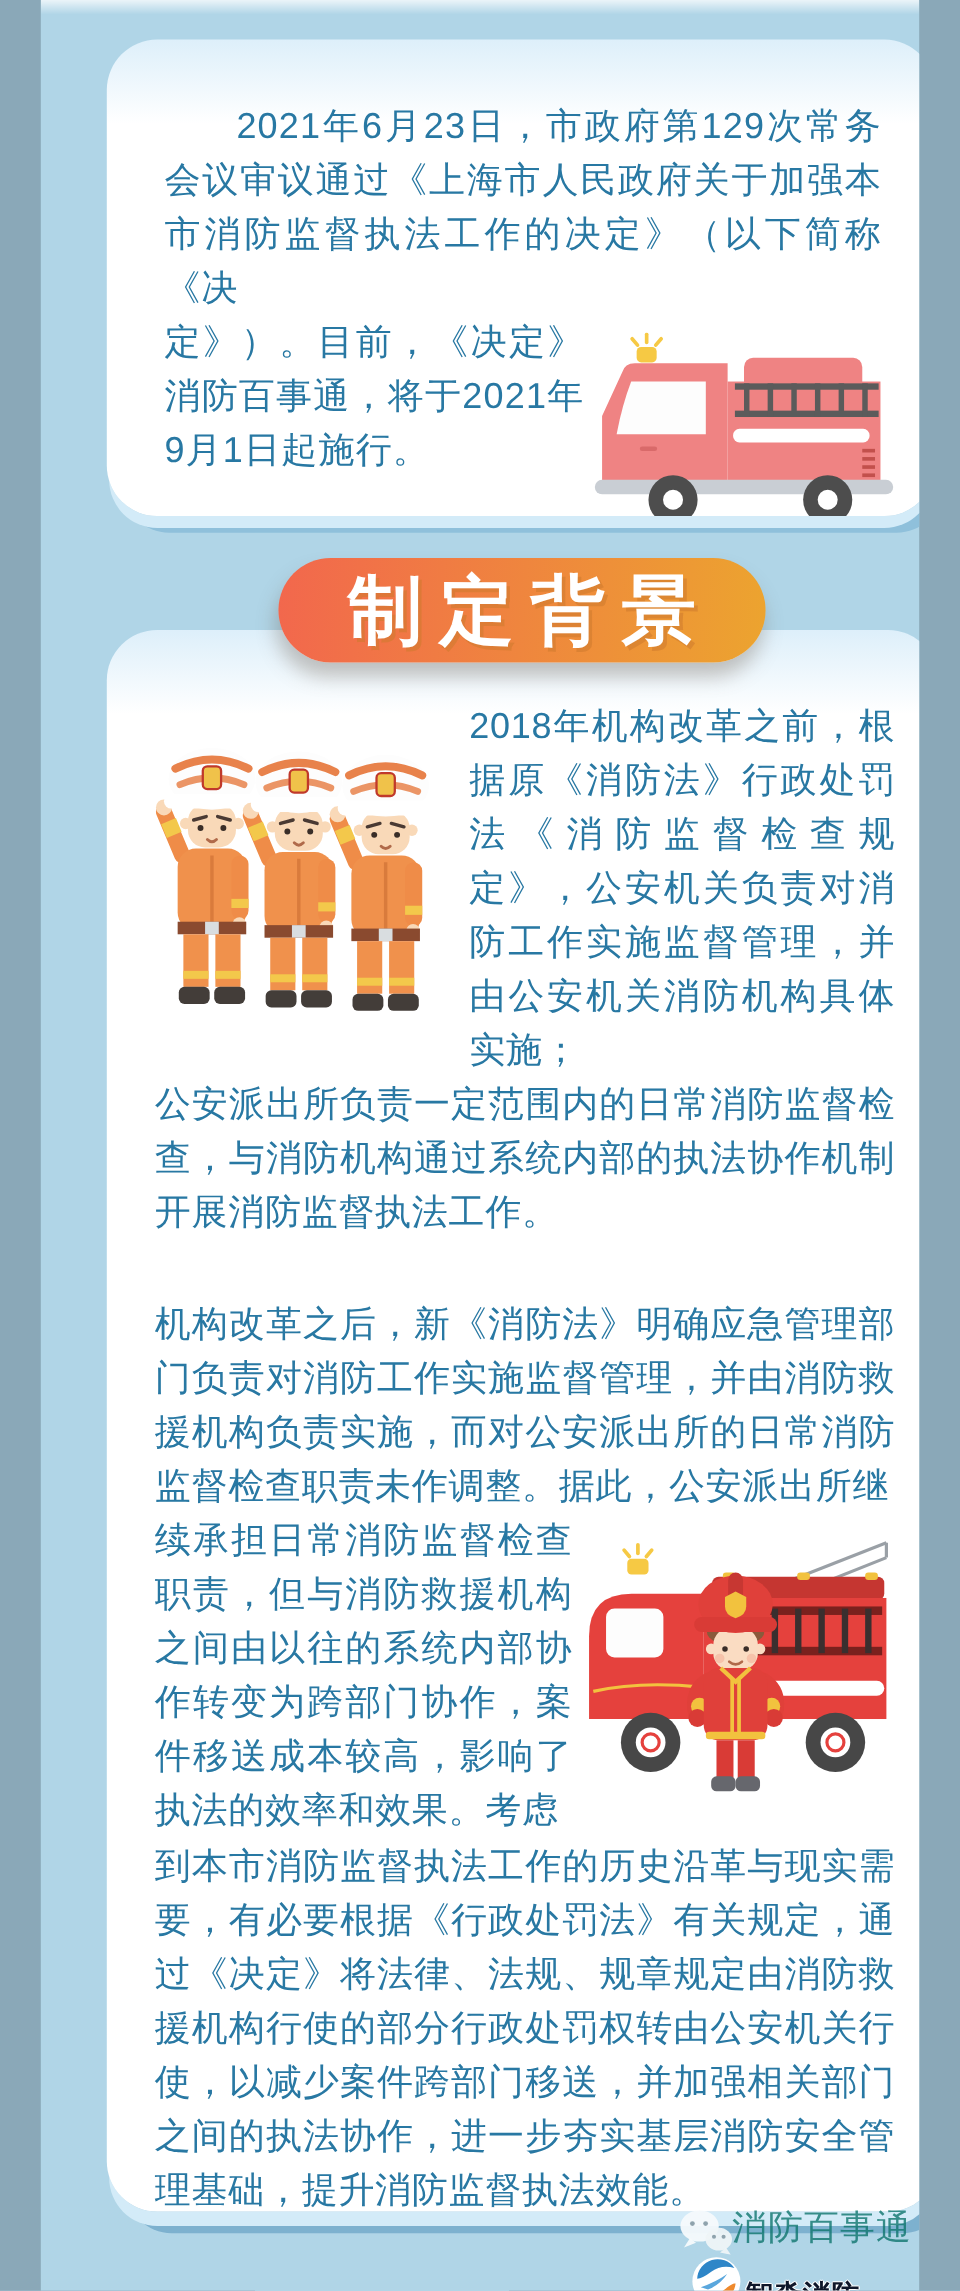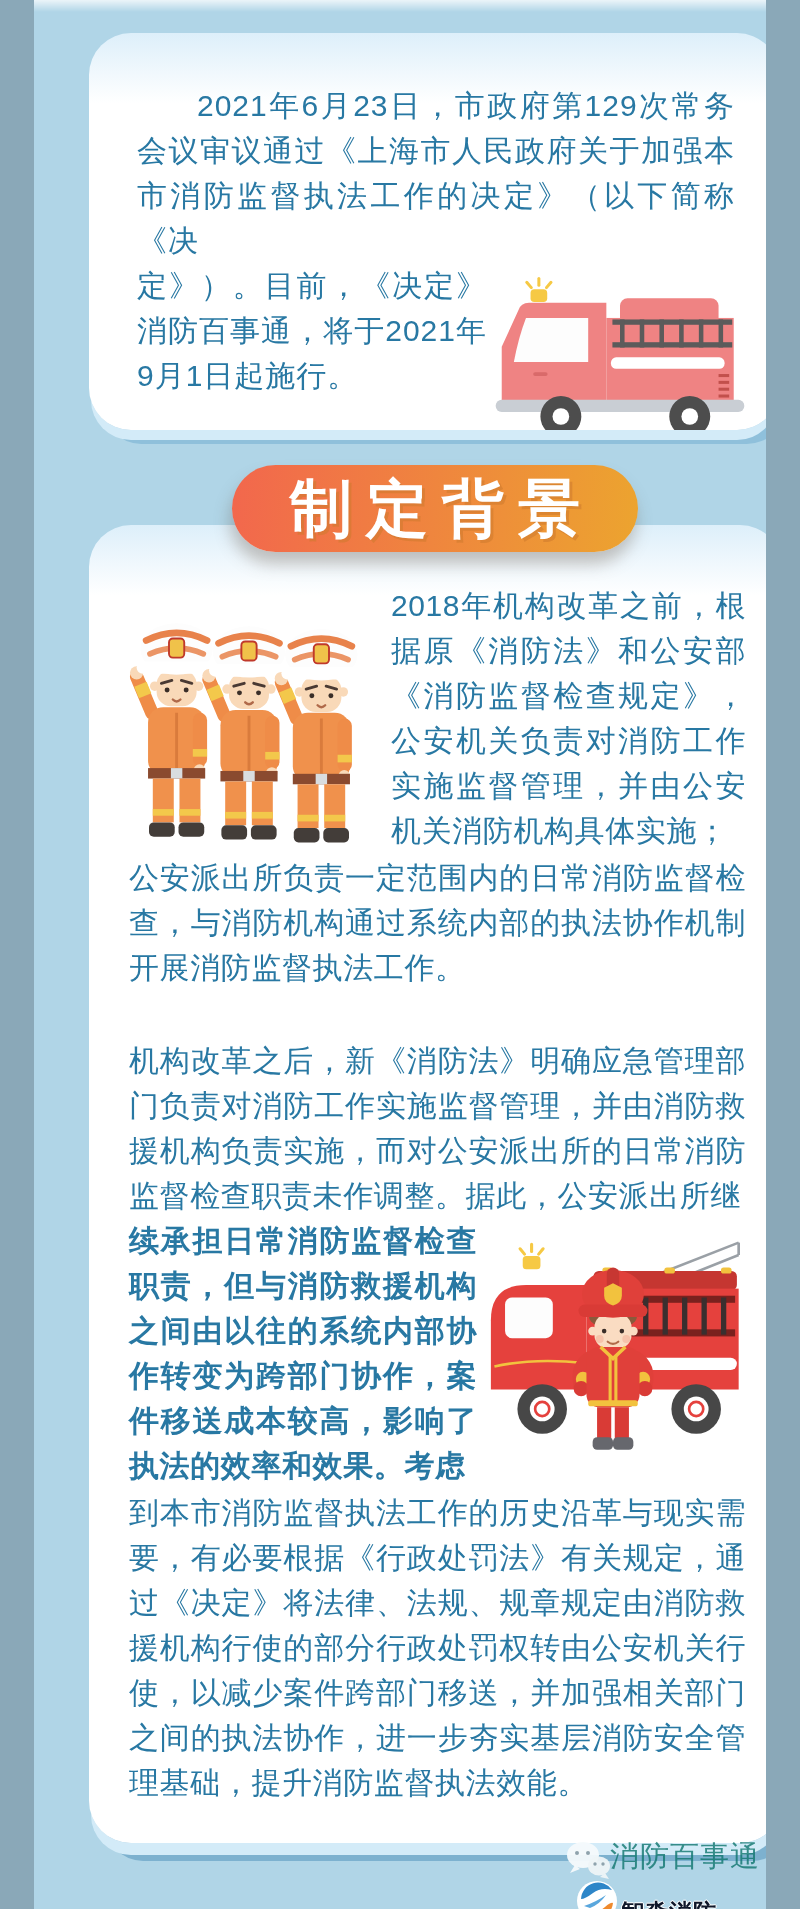--- a/index.html
+++ b/index.html
@@ -31,21 +31,21 @@
     background:linear-gradient(95deg,var(--banner-from),var(--banner-to));z-index:2;
     display:flex;align-items:center;justify-content:center;
     box-shadow:-2px 12px 16px rgba(105,88,75,.35);}
   .banner-title{color:var(--banner-text);font-size:62px;font-weight:bold;
     letter-spacing:14px;padding-left:14px;text-shadow:3px 3px 0 rgba(205,122,45,.55);}
   .row1{display:flex;gap:22px;min-height:272px;align-items:flex-start;}
   .firefighters{width:240px;height:242px;flex:none;margin-top:26px;}
   .side-col{flex:1;}
   .para-gap{margin-top:48px;}
   .row2{display:flex;min-height:272px;align-items:flex-start;}
-  .narrow-col{width:348px;flex:none;font-weight:bold;}
+  .narrow-col{width:348px;flex:none;}
   .truck2{width:266px;height:223px;margin-left:auto;margin-top:14px;flex:none;}
   .watermark{position:absolute;right:4px;bottom:2px;width:196px;height:78px;z-index:5;}
   .wm-wechat{position:absolute;left:0;top:12px;width:44px;height:38px;}
   .wm-name{position:absolute;left:44px;top:8px;font-size:29px;color:#0f766e;opacity:.8;
     letter-spacing:1px;white-space:nowrap;font-weight:400;}
   .wm-logo{position:absolute;left:10px;top:32px;display:flex;align-items:center;gap:3px;}
   .wm-logo-swirl{width:42px;height:42px;flex:none;}
   .wm-logo-texts{display:flex;flex-direction:column;line-height:1;}
   .wm-logo-name{font-size:23px;font-weight:bold;color:#0f172a;letter-spacing:1px;
     text-shadow:1px 0 #fff,-1px 0 #fff,0 1px #fff,0 -1px #fff;margin-top:40px;}
@@ -139,21 +139,21 @@
             <rect x="25" y="201" width="22" height="7" fill="var(--yellow)"></rect>
             <rect x="53" y="201" width="22" height="7" fill="var(--yellow)"></rect>
             <rect x="21" y="215" width="27" height="15" rx="5" fill="#433d39"></rect>
             <rect x="52" y="215" width="27" height="15" rx="5" fill="#433d39"></rect>
           </g>
         </defs>
         <use href="#ff" x="0" y="0"></use>
         <use href="#ff" x="76" y="3"></use>
         <use href="#ff" x="152" y="6"></use>
       </svg>
-      <p class="body-text side-col">2018年机构改革之前，根据原《消防法》和公安部《消防监督检查规定》，公安机关负责对消防工作实施监督管理，并由公安机关消防机构具体实施；</p>
+      <p class="body-text side-col">2018年机构改革之前，根据原《消防法》行政处罚法《消防监督检查规定》，公安机关负责对消防工作实施监督管理，并由公安机关消防机构具体实施；</p>
     </div>
     <p class="body-text">公安派出所负责一定范围内的日常消防监督检查，与消防机构通过系统内部的执法协作机制开展消防监督执法工作。</p>
     <p class="body-text para-gap">机构改革之后，新《消防法》明确应急管理部门负责对消防工作实施监督管理，并由消防救援机构负责实施，而对公安派出所的日常消防监督检查职责未作调整。据此，公安派出所继</p>
     <div class="row2">
       <p class="body-text narrow-col">续承担日常消防监督检查职责，但与消防救援机构之间由以往的系统内部协作转变为跨部门协作，案件移送成本较高，影响了执法的效率和效果。考虑</p>
 
       <svg class="truck2" viewBox="0 0 300 252" xmlns="http://www.w3.org/2000/svg">
         <g stroke="#9aa0a6" stroke-width="3" fill="none">
           <path d="M190,52 L292,12"></path>
             <path d="M212,58 L292,26"></path>

